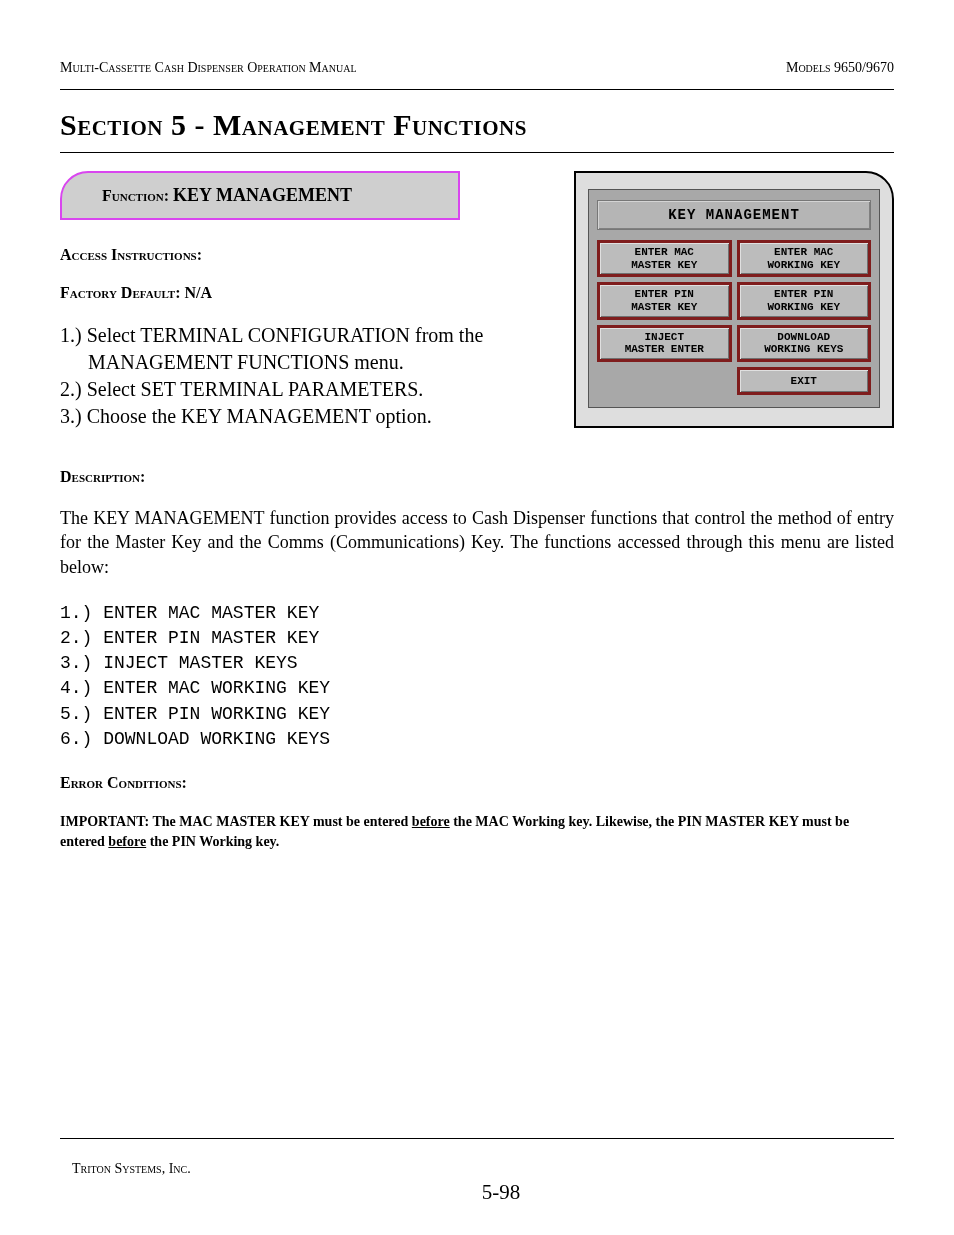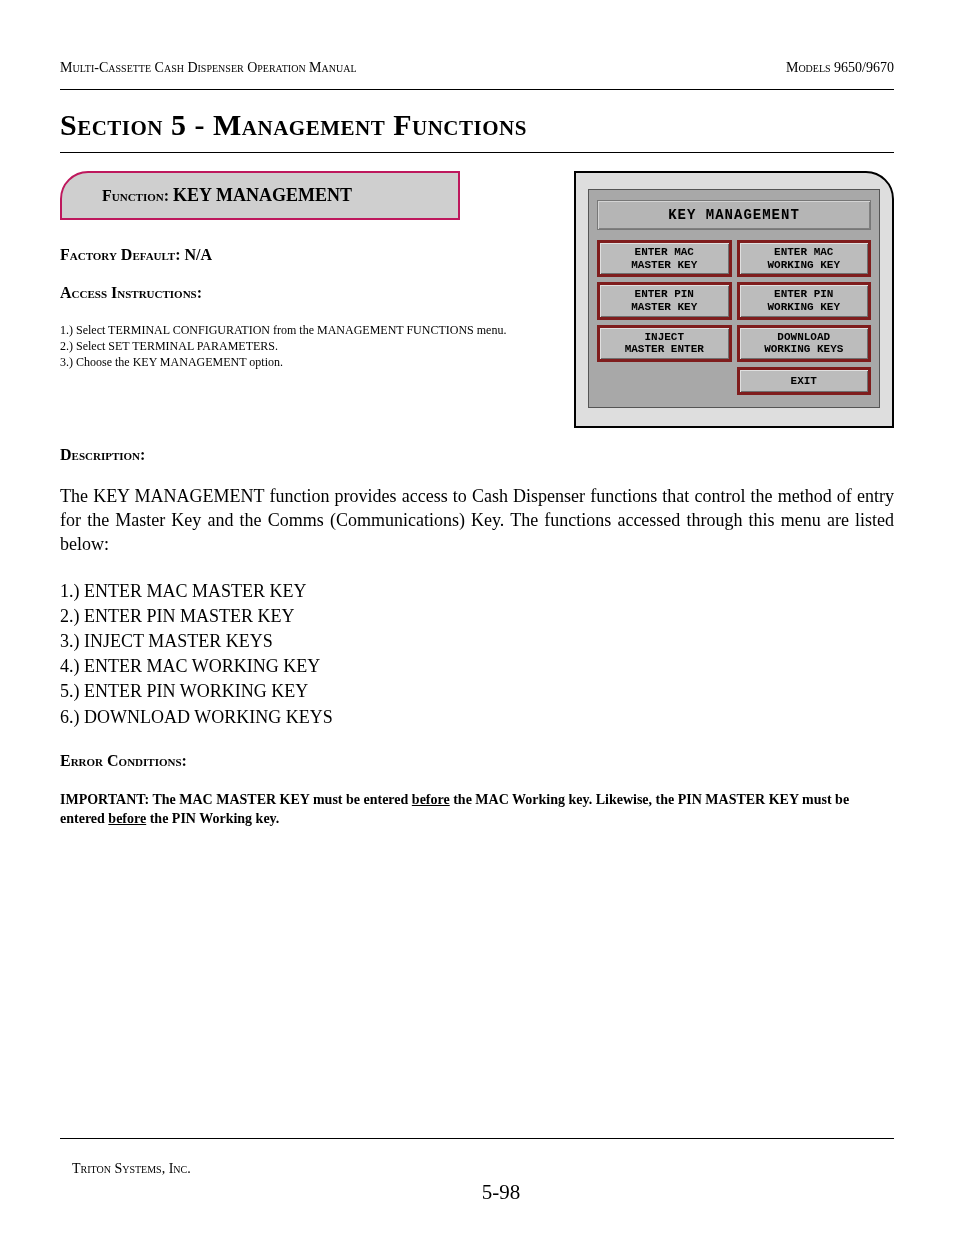--- a/index.html
+++ b/index.html
@@ -44,21 +44,21 @@
   .content-row {
     display: flex;
     align-items: flex-start;
   }
   .left-col {
     flex: 1;
     padding-right: 16px;
   }
   .func-tab {
     background: #cfcfcf;
-    border: 2px solid #be185d;
+    border: 2px solid #d946ef;
     border-top-left-radius: 28px;
     padding: 12px 20px 12px 40px;
     width: 400px;
     margin-bottom: 26px;
   }
   .func-label {
     font-weight: bold;
     font-variant: small-caps;
     font-size: 16px;
   }
@@ -66,21 +66,21 @@
     font-weight: bold;
     font-size: 18px;
   }
   .label-line {
     font-weight: bold;
     font-variant: small-caps;
     font-size: 16px;
     margin-bottom: 20px;
   }
   .instr-list {
-    font-size: 12px;
+    font-size: 20px;
     line-height: 1.35;
     list-style: none;
     padding: 0;
     margin: 0 0 20px 0;
   }
   .instr-list li {
     padding-left: 28px;
     text-indent: -28px;
   }
   .terminal-frame {
@@ -141,20 +141,21 @@
   .func-enum {
     font-size: 18px;
     line-height: 1.4;
     list-style: none;
     padding: 0;
     margin: 0 0 22px 0;
   }
   .func-enum li {
     padding-left: 28px;
     text-indent: -28px;
+    font-family: Liberation Mono, monospace;
   }
   .important {
     font-size: 14px;
     font-weight: bold;
     line-height: 1.4;
   }
   .important .u { text-decoration: underline; }
   .bottom-rule {
     position: absolute;
     left: 60px;
@@ -194,26 +195,26 @@
   <h1 class="section-title">Section 5 - Management Functions</h1>
   <hr class="sub-rule">
 
   <div class="content-row">
     <div class="left-col">
       <div class="func-tab">
         <span class="func-label">Function:</span>
         <span class="func-name"> <span>KEY MANAGEMENT</span></span>
       </div>
 
+      <div class="label-line">Access Instructions:</div>
+
       <div class="label-line">
         <span>Factory Default:</span>
         <span>N/A</span>
       </div>
-
-      <div class="label-line">Access Instructions:</div>
 
       <ul class="instr-list">
         <li>1.) Select TERMINAL CONFIGURATION from the MANAGEMENT FUNCTIONS menu.</li>
         <li>2.) Select SET TERMINAL PARAMETERS.</li>
         <li>3.) Choose the KEY MANAGEMENT option.</li>
       </ul>
     </div>
 
     <div class="terminal-frame">
       <div class="terminal-inner">

